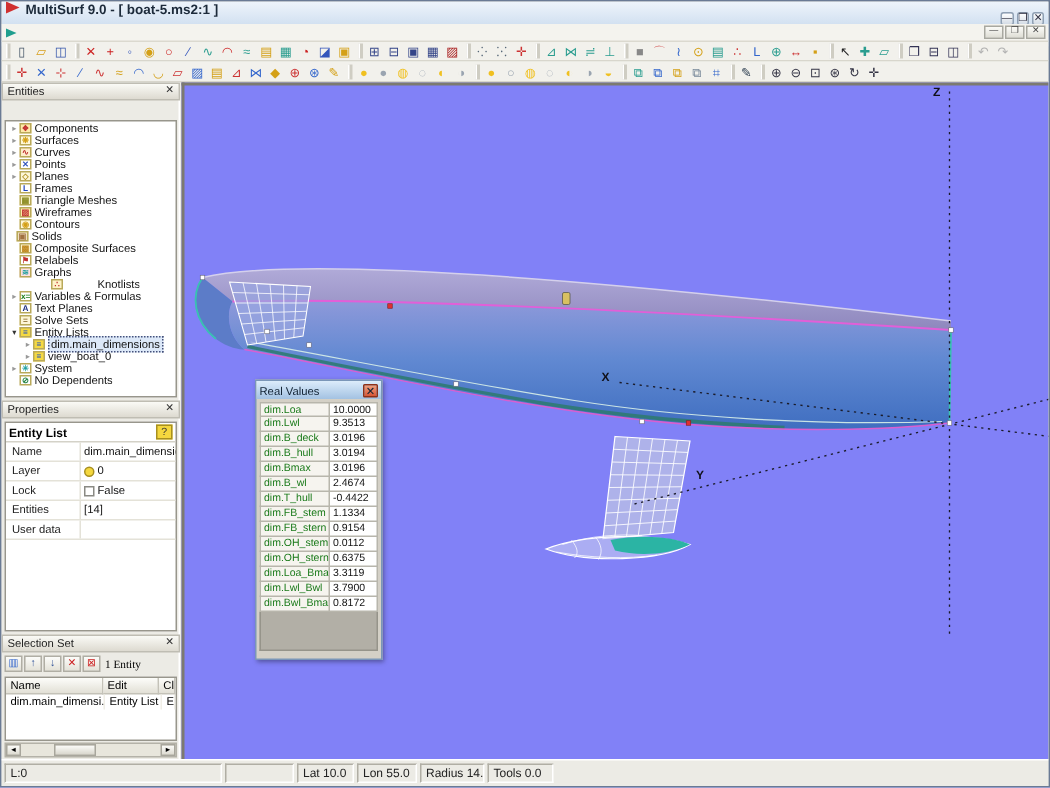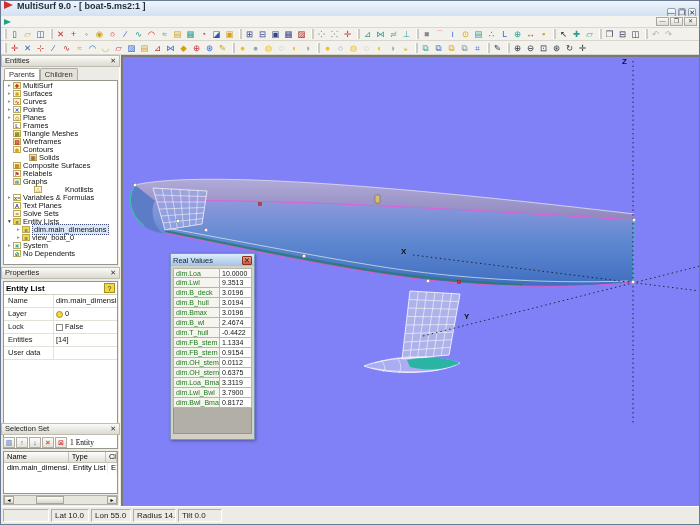--- a/index.html
+++ b/index.html
@@ -51,21 +51,21 @@
   #tree { position:absolute; left:2px; right:2px; top:25px; bottom:2px; background:#ffffff;
     border:1px solid #98968c; overflow:hidden; }
   .tree-item { height:8px; display:flex; align-items:center; font-size:7.5px; color:#111; white-space:nowrap; }
   .tree-arrow { width:7px; font-size:5.5px; color:#999; text-align:center; flex:0 0 7px; }
   .tree-arrow.d { color:#333; }
   .ticon { width:8px; height:7px; font-size:5.5px; line-height:7px; text-align:center; border:1px solid #b9a95a;
     margin-right:2px; flex:0 0 8px; font-weight:bold; }
   .tree-label { overflow:hidden; }
   .tree-item.sel .tree-label { background:#dce8f8; border:1px dotted #44507a; padding:0 1px; }
 
-  #properties-panel { position:absolute; left:0; top:212px; width:119px; height:184px;border-radius:28px; }
+  #properties-panel { position:absolute; left:0; top:212px; width:119px; height:156px;border-radius:28px; }
   #prop-box { position:absolute; left:2px; right:2px; top:14px; bottom:2px; background:#fff; border:1px solid #98968c; }
   #prop-header { display:flex; justify-content:space-between; align-items:center; height:13px;
     border-bottom:1px solid #d4d2c8; padding:0 2px; }
   #prop-header b { font-size:8px; }
   #prop-help { width:11px; height:10px; background:#f4d73e; border:1px solid #a89020; font-size:7px;
     line-height:9px; text-align:center; color:#333; }
   .prop-row { display:flex; height:13px; border-bottom:1px solid #e4e2d8; }
   .prop-label { width:50px; font-size:7.5px; line-height:12px; padding-left:4px; border-right:1px solid #e4e2d8; color:#222; }
   .prop-value { flex:1; font-size:7.5px; line-height:12px; padding-left:2px; color:#111; white-space:nowrap;
     overflow:hidden; display:flex; align-items:center; }
@@ -265,29 +265,25 @@
       </div>
     </div>
 
   <div id="dock">
 
     <div id="entities-panel">
       <div class="panel-title">
         <span>Entities</span>
         <span class="panel-x">✕</span>
       </div>
-      <div id="tabs">
-          <span class="tab active">Parents</span>
-          <span class="tab">Children</span>
-        </div>
       <div id="tree">
           <div class="tree-item" style="padding-left: 2px;">
             <span class="tree-arrow">▸</span>
             <span class="ticon" style="color: rgb(192, 48, 48); background: rgb(255, 233, 168);">❖</span>
-            <span class="tree-label">MultiSurf</span>
+            <span class="tree-label">Components</span>
           </div>
           <div class="tree-item" style="padding-left: 2px;">
             <span class="tree-arrow">▸</span>
             <span class="ticon" style="color: rgb(212, 160, 23); background: rgb(255, 248, 216);">❋</span>
             <span class="tree-label">Surfaces</span>
           </div>
           <div class="tree-item" style="padding-left: 2px;">
             <span class="tree-arrow">▸</span>
             <span class="ticon" style="color: rgb(192, 48, 48); background: rgb(255, 236, 204);">∿</span>
             <span class="tree-label">Curves</span>
@@ -315,21 +311,21 @@
           <div class="tree-item" style="padding-left: 2px;">
             <span class="tree-arrow"></span>
             <span class="ticon" style="color: rgb(192, 48, 48); background: rgb(255, 233, 168);">▨</span>
             <span class="tree-label">Wireframes</span>
           </div>
           <div class="tree-item" style="padding-left: 2px;">
             <span class="tree-arrow"></span>
             <span class="ticon" style="color: rgb(212, 160, 23); background: rgb(255, 248, 216);">◉</span>
             <span class="tree-label">Contours</span>
           </div>
-          <div class="tree-item" style="padding-left: 18px;">
+          <div class="tree-item" style="padding-left: 0;">
             <span class="tree-arrow"></span>
             <span class="ticon" style="color: rgb(160, 112, 64); background: rgb(240, 224, 192);">▣</span>
             <span class="tree-label">Solids</span>
           </div>
           <div class="tree-item" style="padding-left: 2px;">
             <span class="tree-arrow"></span>
             <span class="ticon" style="color: rgb(192, 136, 32); background: rgb(255, 243, 200);">▩</span>
             <span class="tree-label">Composite Surfaces</span>
           </div>
           <div class="tree-item" style="padding-left: 2px;">
@@ -436,21 +432,21 @@
             <span class="ss-btn" style="color: rgb(51, 85, 153);">↑</span>
             <span class="ss-btn" style="color: rgb(51, 85, 153);">↓</span>
             <span class="ss-btn" style="color: rgb(204, 34, 34);">✕</span>
             <span class="ss-btn" style="color: rgb(204, 34, 34);">⊠</span>
           </span>
         <span id="ss-count">1 Entity</span>
       </div>
       <div id="ss-table">
           <div class="ss-hrow">
             <span class="ss-hcell c1">Name</span>
-            <span class="ss-hcell c2">Type</span>
+            <span class="ss-hcell c2">Edit</span>
             <span class="ss-hcell c3">Cl</span>
           </div>
           <div class="ss-row">
             <span class="ss-cell c1">dim.main_dimensi...</span>
             <span class="ss-cell c2">Entity List</span>
             <span class="ss-cell c3">E</span>
           </div>
         </div>
       <div id="ss-scroll">
         <span class="sc-btn">◄</span>
@@ -610,21 +606,22 @@
               <span class="rv-val">0.8172</span>
             </div>
           </div>
         <div id="rv-fill"></div>
       </div>
     </div>
   </div>
 
   <div id="statusbar">
     <span id="sb-cells" style="display:flex;">
+        <span class="sb-cell" style="width: 145px;">L:0</span>
         <span class="sb-cell" style="width: 46px;"></span>
         <span class="sb-cell" style="width: 38px;">Lat 10.0</span>
         <span class="sb-cell" style="width: 40px;">Lon 55.0</span>
         <span class="sb-cell" style="width: 43px;">Radius 14.7</span>
-        <span class="sb-cell" style="width: 44px;">Tilt 0.0</span>
+        <span class="sb-cell" style="width: 44px;">Tools 0.0</span>
       </span>
   </div>
 
 </div>
 
 </body></html>

